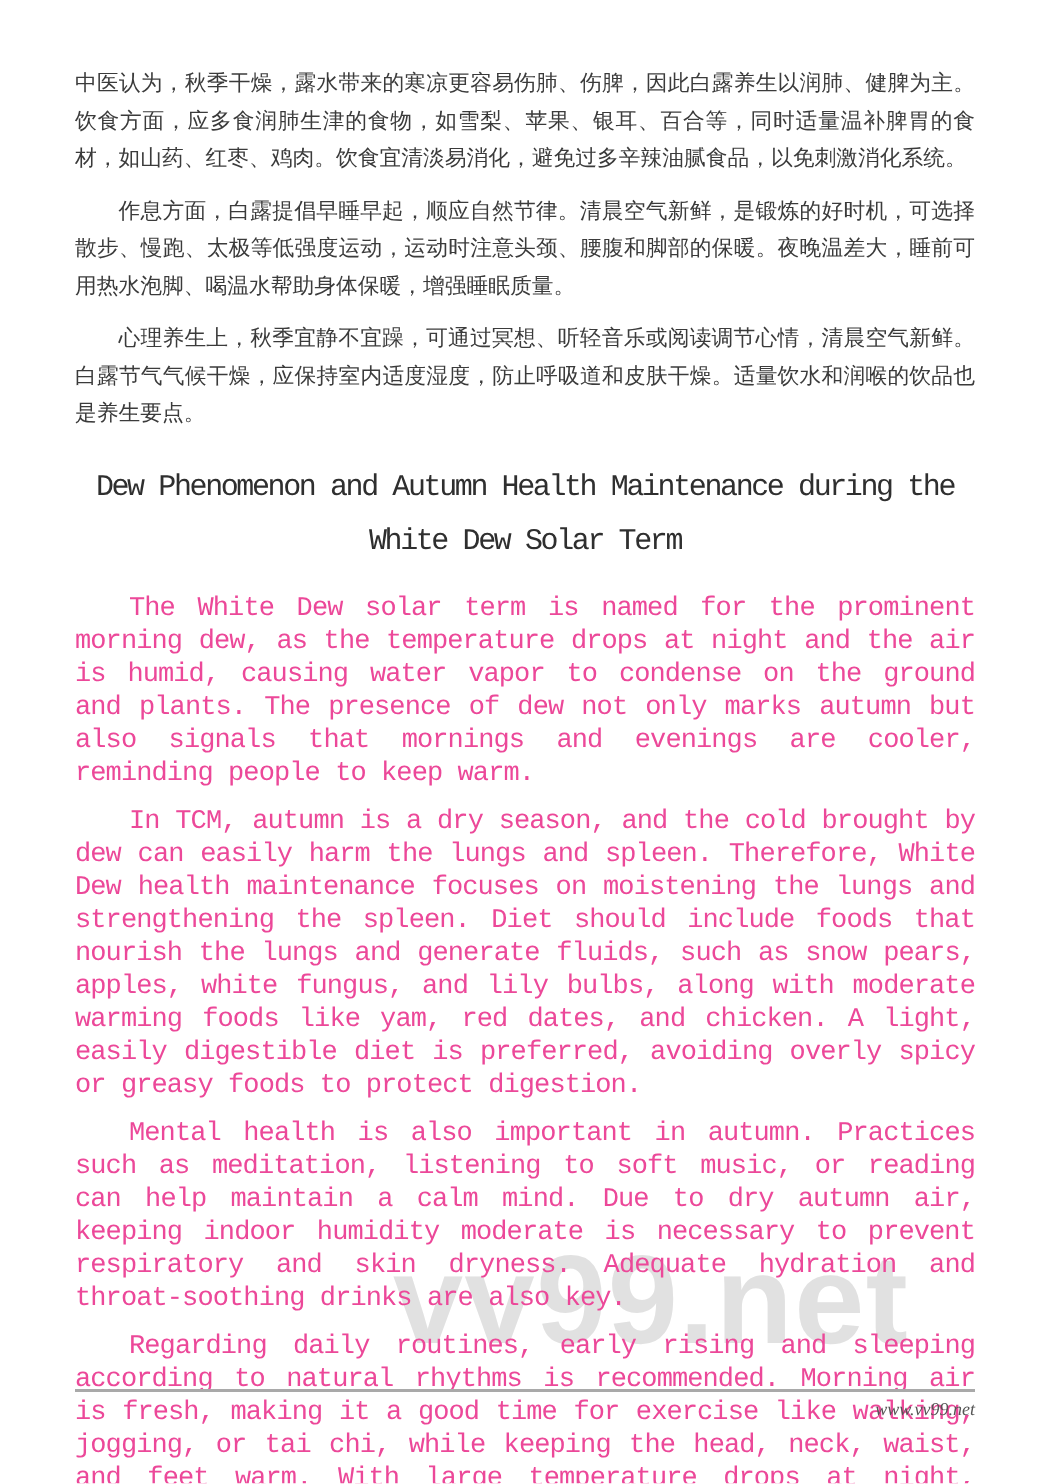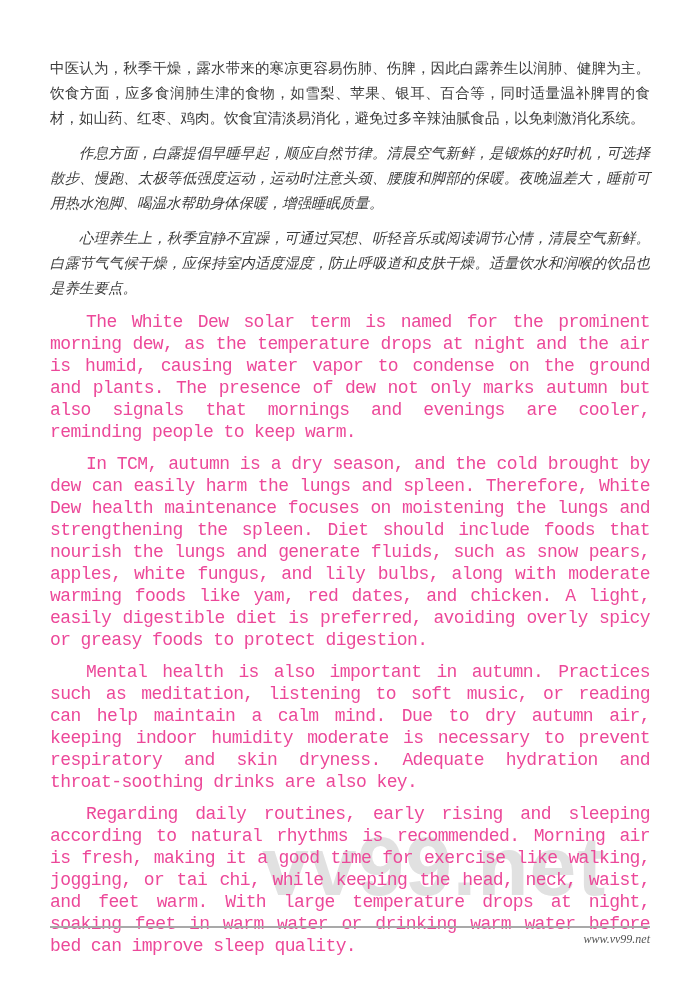--- a/index.html
+++ b/index.html
@@ -24,29 +24,29 @@
     z-index: 0;
     white-space: nowrap;
     user-select: none;
   }
   .content {
     position: relative;
     z-index: 1;
     width: 600px;
     margin: 0 auto;
   }
-  .zh { padding-top: 56px; }
+  .zh { padding-top: 44px; }
   .zh p {
     margin: 0 0 10px 0;
     font-size: 14.5px;
     line-height: 25px;
     text-align: justify;
     color: #3b3b3b;
   }
-  .zh p.indent { text-indent: 2em; font-style: italic; }
+  .zh p.indent { text-indent: 2em; }
   .en-title {
     margin: 19px 0 15px 0;
     font-family: "Liberation Mono", monospace;
     font-weight: normal;
     font-size: 20px;
     line-height: 36px;
     letter-spacing: -1.6px;
     text-align: center;
     color: #2f2f2f;
   }
@@ -88,20 +88,21 @@
   <div class="watermark">vv99.net</div>
 
   <main class="content">
 
     <section class="zh">
       <p>中医认为，秋季干燥，露水带来的寒凉更容易伤肺、伤脾，因此白露养生以润肺、健脾为主。饮食方面，应多食润肺生津的食物，如雪梨、苹果、银耳、百合等，同时适量温补脾胃的食材，如山药、红枣、鸡肉。饮食宜清淡易消化，避免过多辛辣油腻食品，以免刺激消化系统。</p>
       <p class="indent">作息方面，白露提倡早睡早起，顺应自然节律。清晨空气新鲜，是锻炼的好时机，可选择散步、慢跑、太极等低强度运动，运动时注意头颈、腰腹和脚部的保暖。夜晚温差大，睡前可用热水泡脚、喝温水帮助身体保暖，增强睡眠质量。</p>
       <p class="indent">心理养生上，秋季宜静不宜躁，可通过冥想、听轻音乐或阅读调节心情，清晨空气新鲜。白露节气气候干燥，应保持室内适度湿度，防止呼吸道和皮肤干燥。适量饮水和润喉的饮品也是养生要点。</p>
     </section>
 
+    <h1 class="en-title">Dew Phenomenon and Autumn Health Maintenance during the White Dew Solar Term</h1>
 
     <section class="en">
       <p>The White Dew solar term is named for the prominent morning dew, as the temperature drops at night and the air is humid, causing water vapor to condense on the ground and plants. The presence of dew not only marks autumn but also signals that mornings and evenings are cooler, reminding people to keep warm.</p>
       <p>In TCM, autumn is a dry season, and the cold brought by dew can easily harm the lungs and spleen. Therefore, White Dew health maintenance focuses on moistening the lungs and strengthening the spleen. Diet should include foods that nourish the lungs and generate fluids, such as snow pears, apples, white fungus, and lily bulbs, along with moderate warming foods like yam, red dates, and chicken. A light, easily digestible diet is preferred, avoiding overly spicy or greasy foods to protect digestion.</p>
       <p>Mental health is also important in autumn. Practices such as meditation, listening to soft music, or reading can help maintain a calm mind. Due to dry autumn air, keeping indoor humidity moderate is necessary to prevent respiratory and skin dryness. Adequate hydration and throat-soothing drinks are also key.</p>
       <p>Regarding daily routines, early rising and sleeping according to natural rhythms is recommended. Morning air is fresh, making it a good time for exercise like walking, jogging, or tai chi, while keeping the head, neck, waist, and feet warm. With large temperature drops at night, soaking feet in warm water or drinking warm water before bed can improve sleep quality.</p>
     </section>
 
   </main>
 

